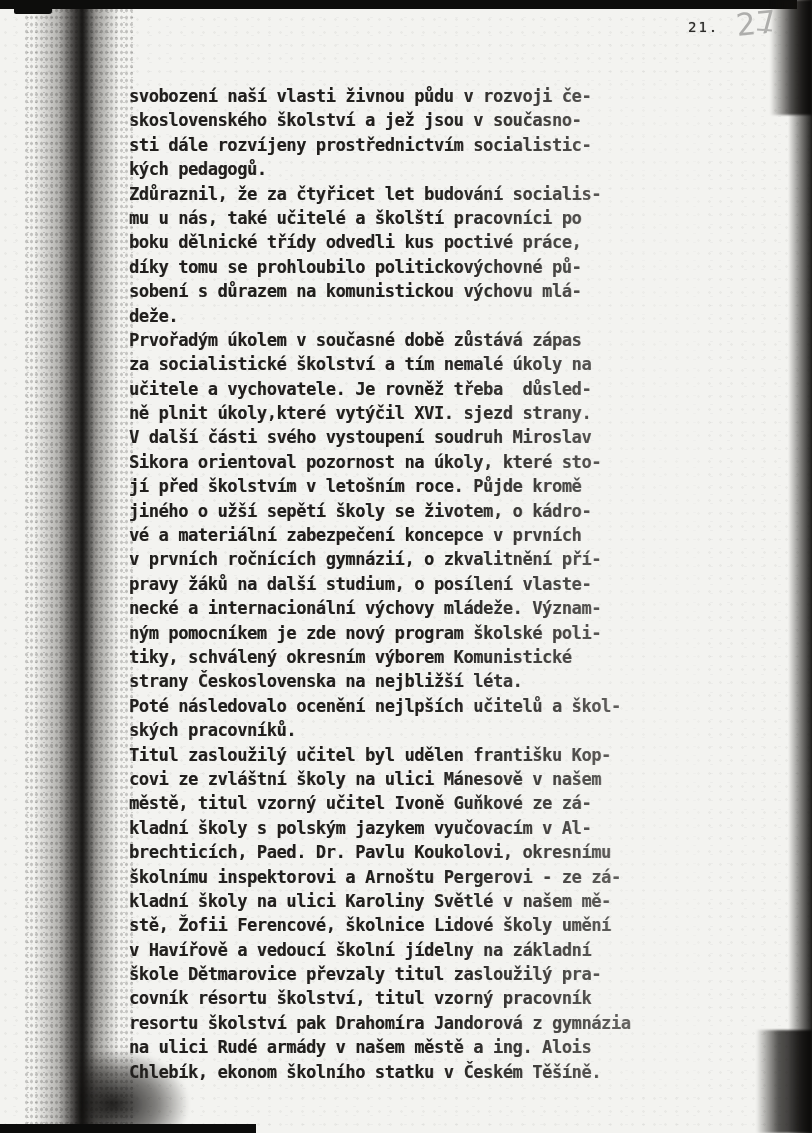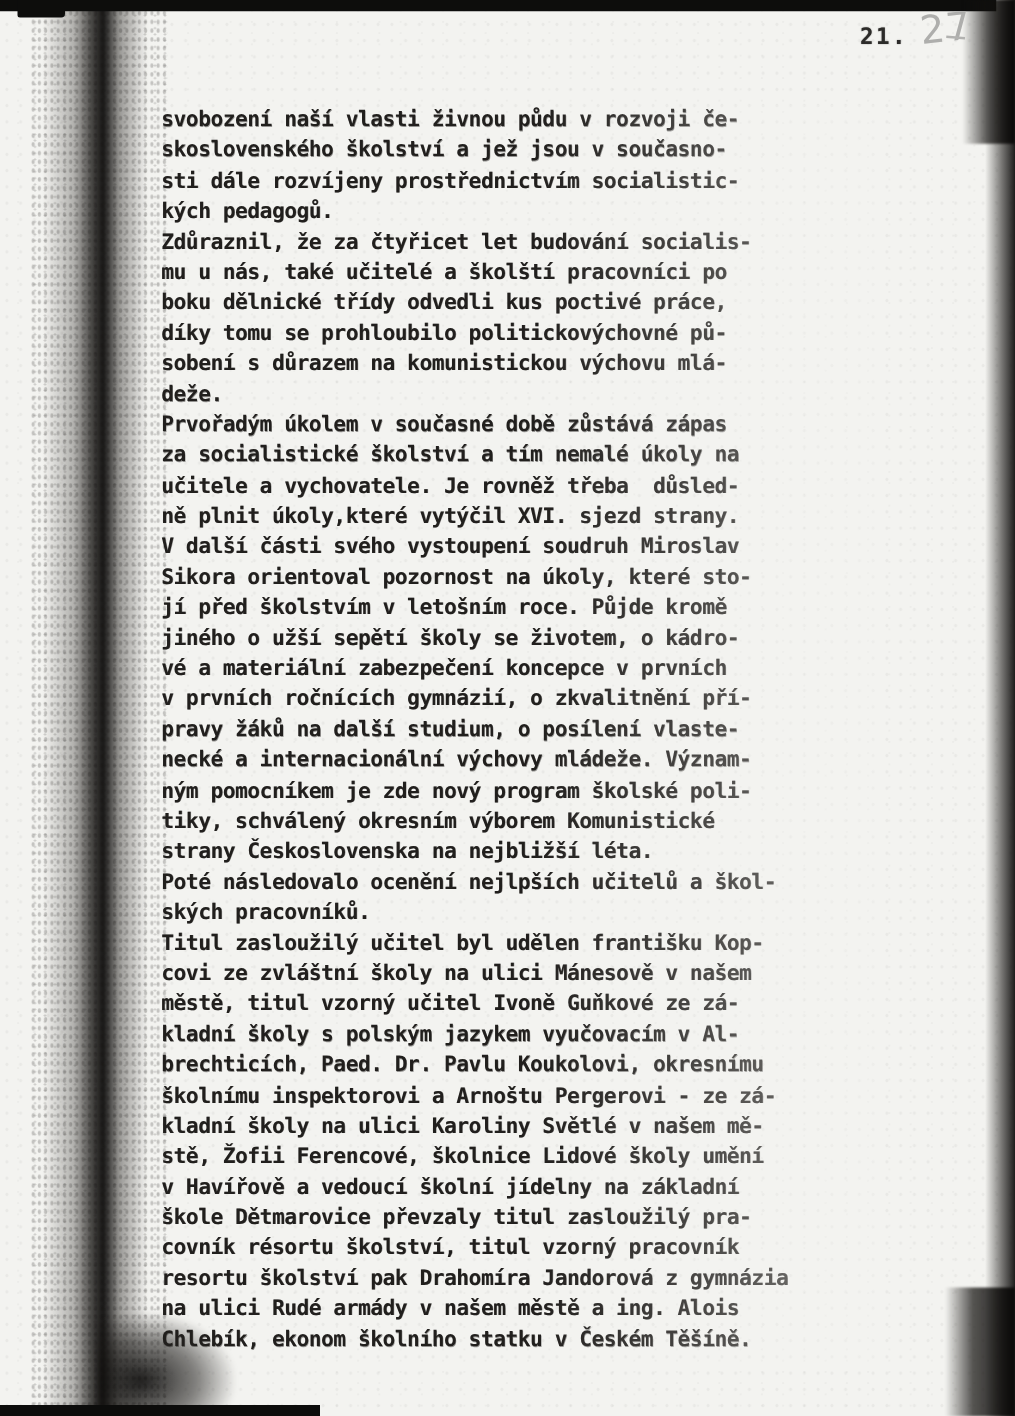--- a/index.html
+++ b/index.html
@@ -85,21 +85,21 @@
     position: absolute; right: 0; top: 1030px;
     width: 56px; height: 103px;
     background: linear-gradient(90deg, transparent 0%,
       rgba(18,16,14,0.7) 40%, rgba(10,9,8,0.95) 100%);
     filter: blur(1px);
   }
 
   
   .typed-page-number {
     position: absolute; left: 688px; top: 19px;
-    font-size: 18px; font-weight: 700;
+    font-size: 14px; font-weight: 400;
     letter-spacing: 2px;
     color: #2c2b29;
     text-shadow: 0 0 1px rgba(44,43,41,0.6);
   }
   .handwritten-page-number {
     position: absolute; left: 736px; top: 5px;
     font-family: "DejaVu Sans", "Liberation Sans", sans-serif;
     font-size: 31px;
     color: #aeaeac;
     transform: rotate(-6deg);

